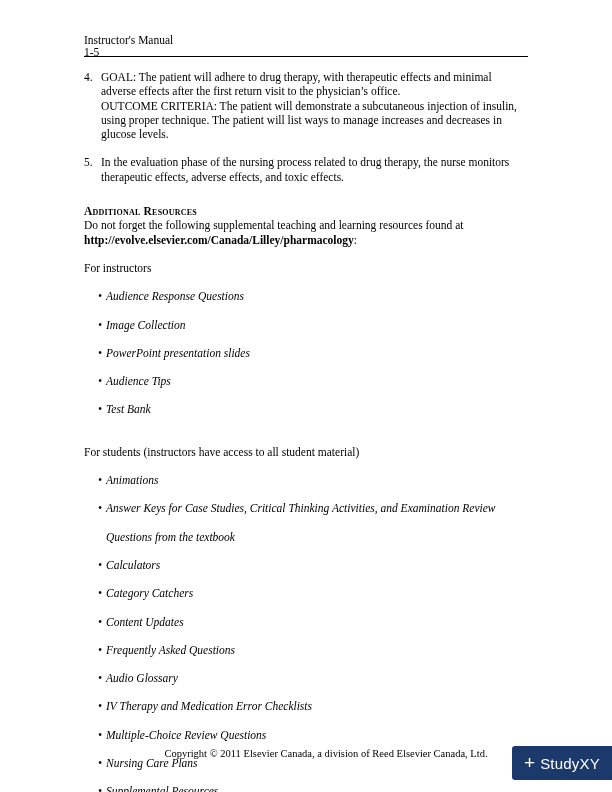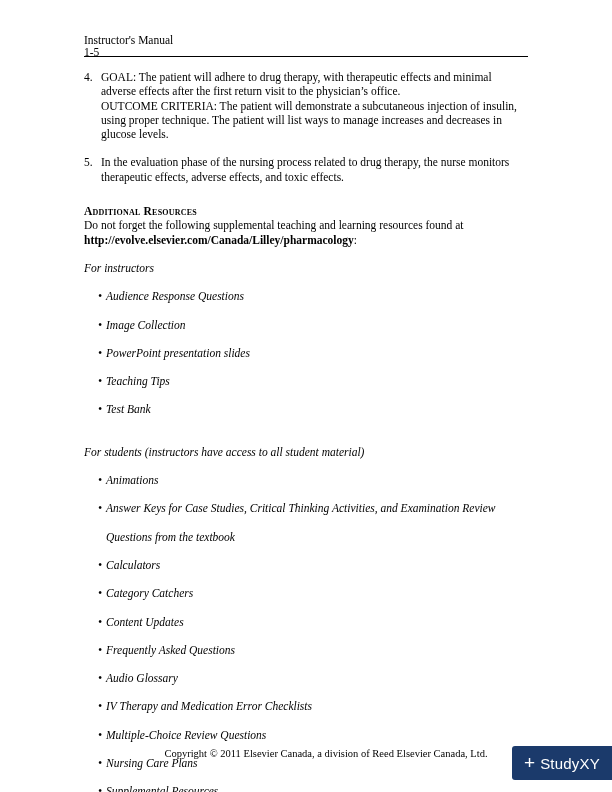--- a/index.html
+++ b/index.html
@@ -66,21 +66,21 @@
   .gap-md { height: 20px; }
 
   .section-head {
     font-size: 11.5px;
     letter-spacing: 0.2px;
   }
   .smallcaps {
     font-variant: small-caps;
   }
   .bold { font-weight: bold; }
-  .italic { font-style: italic; }
+  .italic { }
 
   .bullet-list {
     margin: 0;
     padding: 0;
     list-style: none;
   }
   .bullet-list li {
     margin: 14px;
     padding: 0;
     line-height: 14.3px;
@@ -171,21 +171,21 @@
     <div>Do not forget the following supplemental teaching and learning resources found at</div>
     <div><span class="link-bold">http://evolve.elsevier.com/Canada/Lilley/pharmacology</span><span>:</span></div>
 
     <div class="gap-sm"></div>
 
     <div class="italic">For instructors</div>
     <ul class="bullet-list">
       <li><span class="b">•</span><span>Audience Response Questions</span></li>
       <li><span class="b">•</span><span>Image Collection</span></li>
       <li><span class="b">•</span><span>PowerPoint presentation slides</span></li>
-      <li><span class="b">•</span><span>Teaching Tips</span></li>
+      <li><span class="b">•</span><span>Audience Tips</span></li>
       <li><span class="b">•</span><span>Test Bank</span></li>
     </ul>
 
     <div class="gap-sm"></div>
 
     <div class="italic">For students (instructors have access to all student material)</div>
     <ul class="bullet-list">
       <li><span class="b">•</span><span>Animations</span></li>
       <li><span class="b">•</span><span>Answer Keys for Case Studies, Critical Thinking Activities, and Examination Review</span></li>
       <li><span class="b" style="visibility:hidden">•</span><span>Questions from the textbook</span></li>

